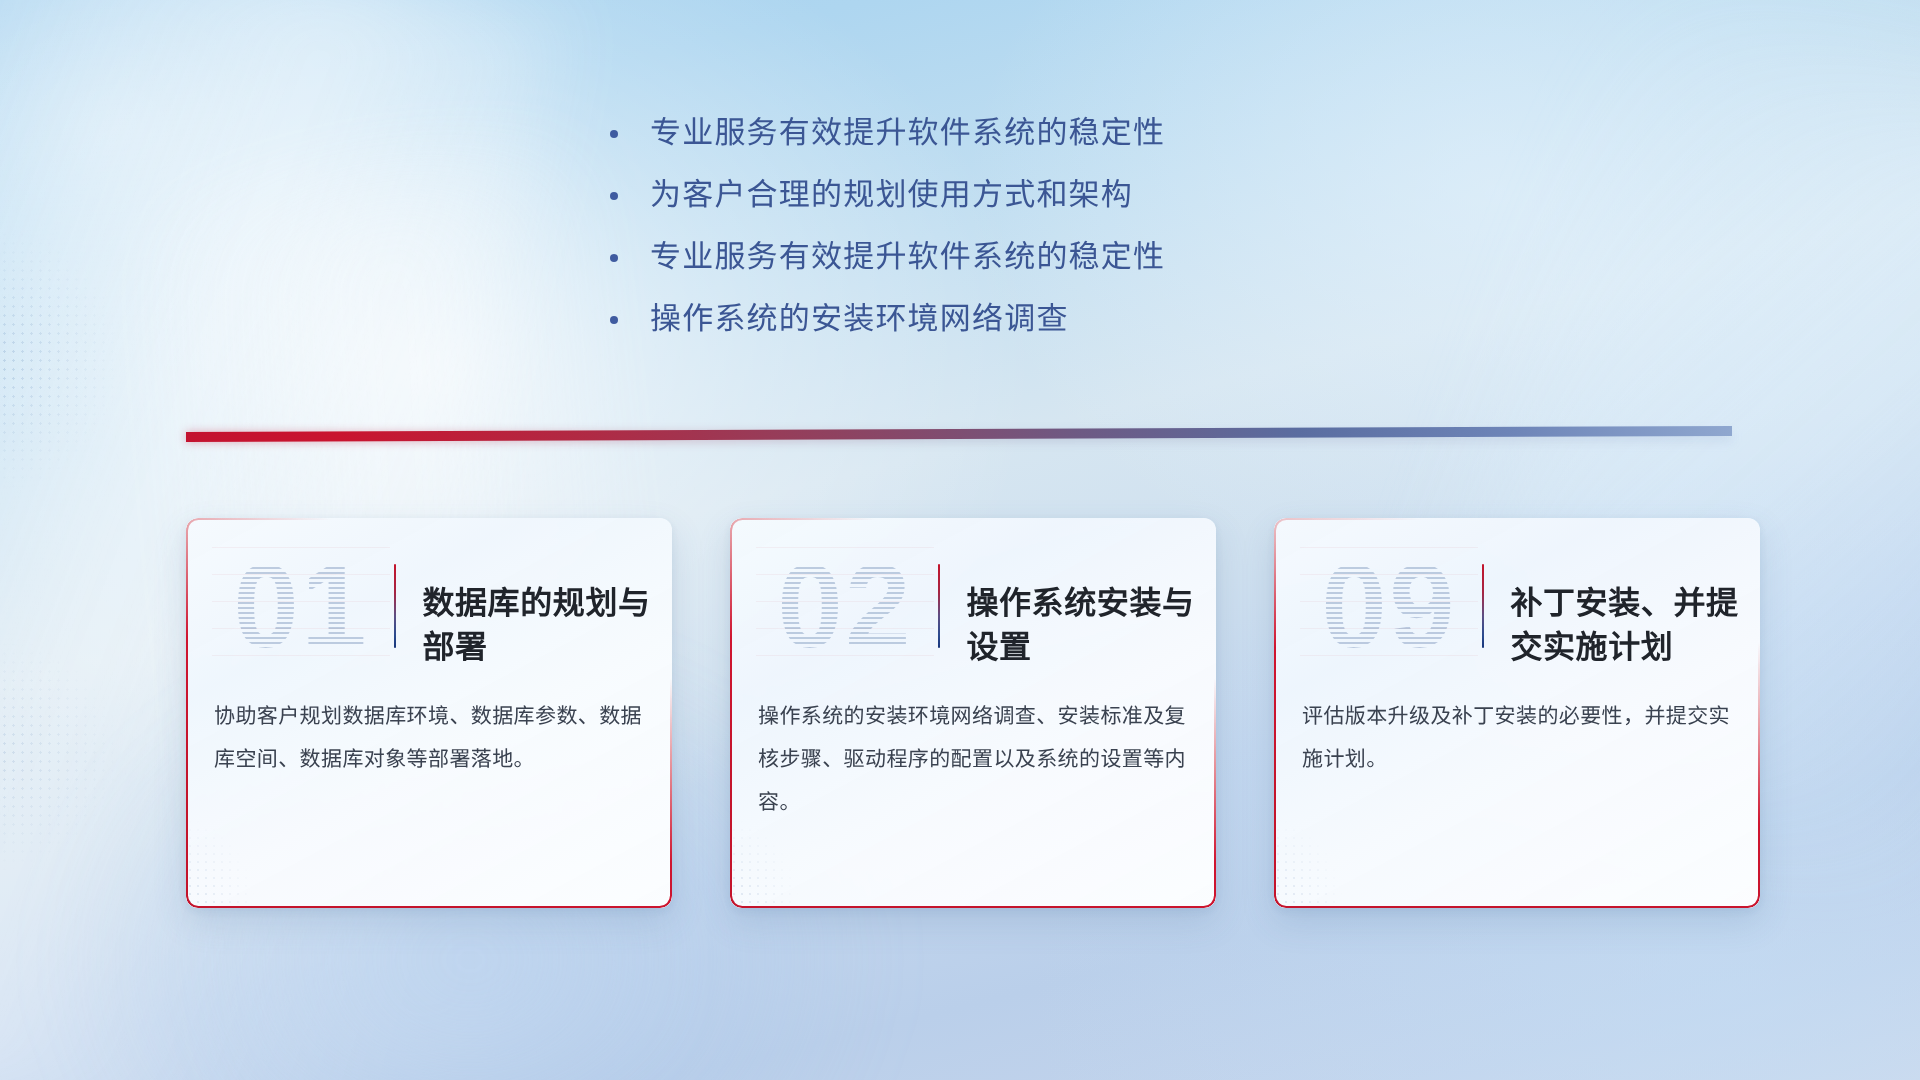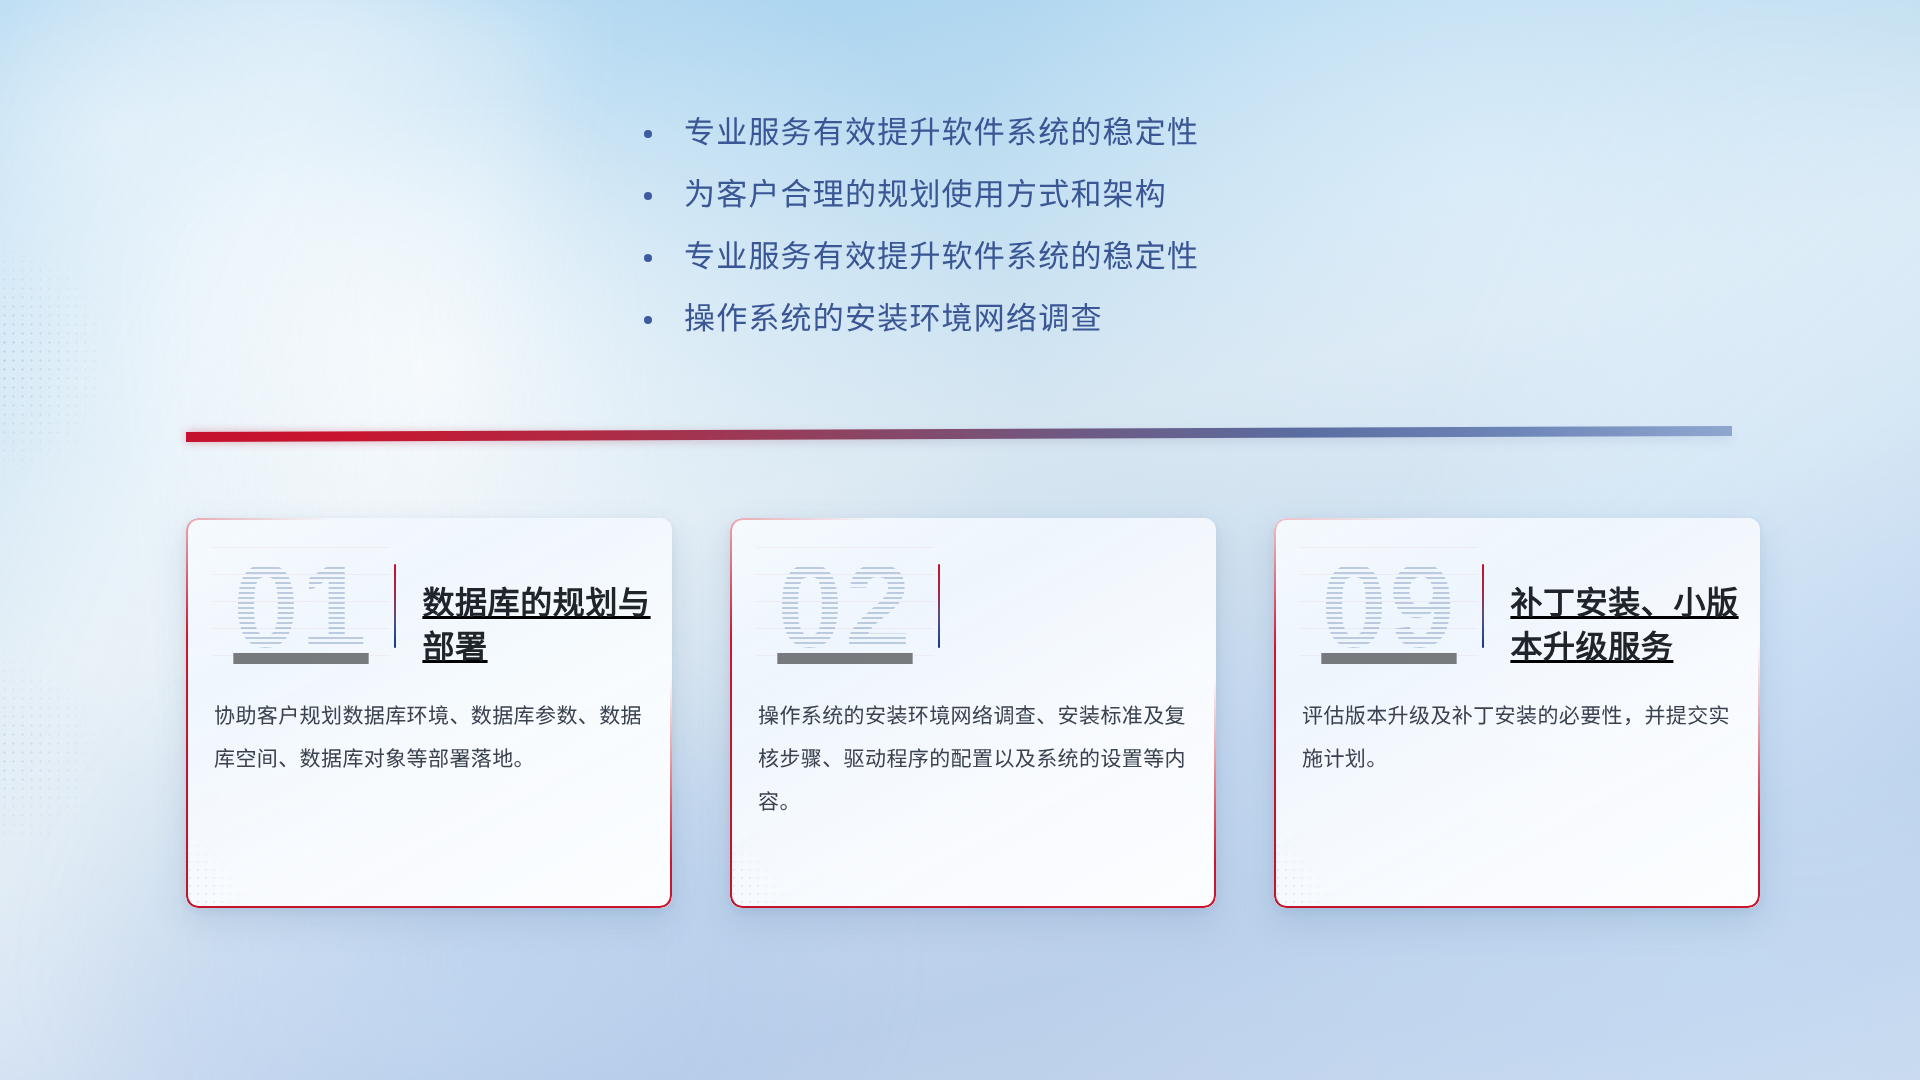--- a/index.html
+++ b/index.html
@@ -69,21 +69,21 @@
     -webkit-mask-image:radial-gradient(ellipse at 0% 50%, #000 0%, transparent 72%);
             mask-image:radial-gradient(ellipse at 0% 50%, #000 0%, transparent 72%);
     opacity:.75;
     pointer-events:none;
   }
   .dot-cluster.lower{ top:640px; left:0; height:230px; opacity:.55; }
 
   
   .bullets{
     position:absolute;
-    left:644px; top:113px;
+    left:610px; top:113px;
     width:760px;
   }
   .bullet-row{
     display:flex;
     align-items:flex-start;
     margin-bottom:22px;
     height:40px;
   }
   .bullet-dot{
     flex:0 0 auto;
@@ -178,21 +178,20 @@
       #c4142c 80%,
       #c4142c 100%);
   }
 
   .card-head{
     position:relative;
     display:flex;
     align-items:center;
     height:176px;
     padding-left:26px;
-    text-decoration:underline;
   }
   
   .ghost-num{
     position:relative;
     font-size:118px;
     font-weight:700;
     line-height:1;
     letter-spacing:2px;
     color:transparent;
     background-image:repeating-linear-gradient(
@@ -308,29 +307,30 @@
         <div class="card-title">数据库的规划与部署</div>
       </div>
       <div class="card-body">协助客户规划数据库环境、数据库参数、数据库空间、数据库对象等部署落地。</div>
     </div>
 
     <div class="card card-2">
       <div class="card-accent"></div>
       <div class="card-head">
         <div class="ghost-num">02</div>
         <div class="head-rule"></div>
+        <div class="card-title">操作系统安装与设置</div>
       </div>
       <div class="card-body">操作系统的安装环境网络调查、安装标准及复核步骤、驱动程序的配置以及系统的设置等内容。</div>
     </div>
 
     <div class="card card-3">
       <div class="card-accent"></div>
       <div class="card-head">
         <div class="ghost-num">09</div>
         <div class="head-rule"></div>
-        <div class="card-title">补丁安装、小版本升级服务</div>
+        <div class="card-title">补丁安装、并提交实施计划</div>
       </div>
       <div class="card-body">评估版本升级及补丁安装的必要性，并提交实施计划。</div>
     </div>
 
   </div>
 
 </div>
 
 </body></html>

